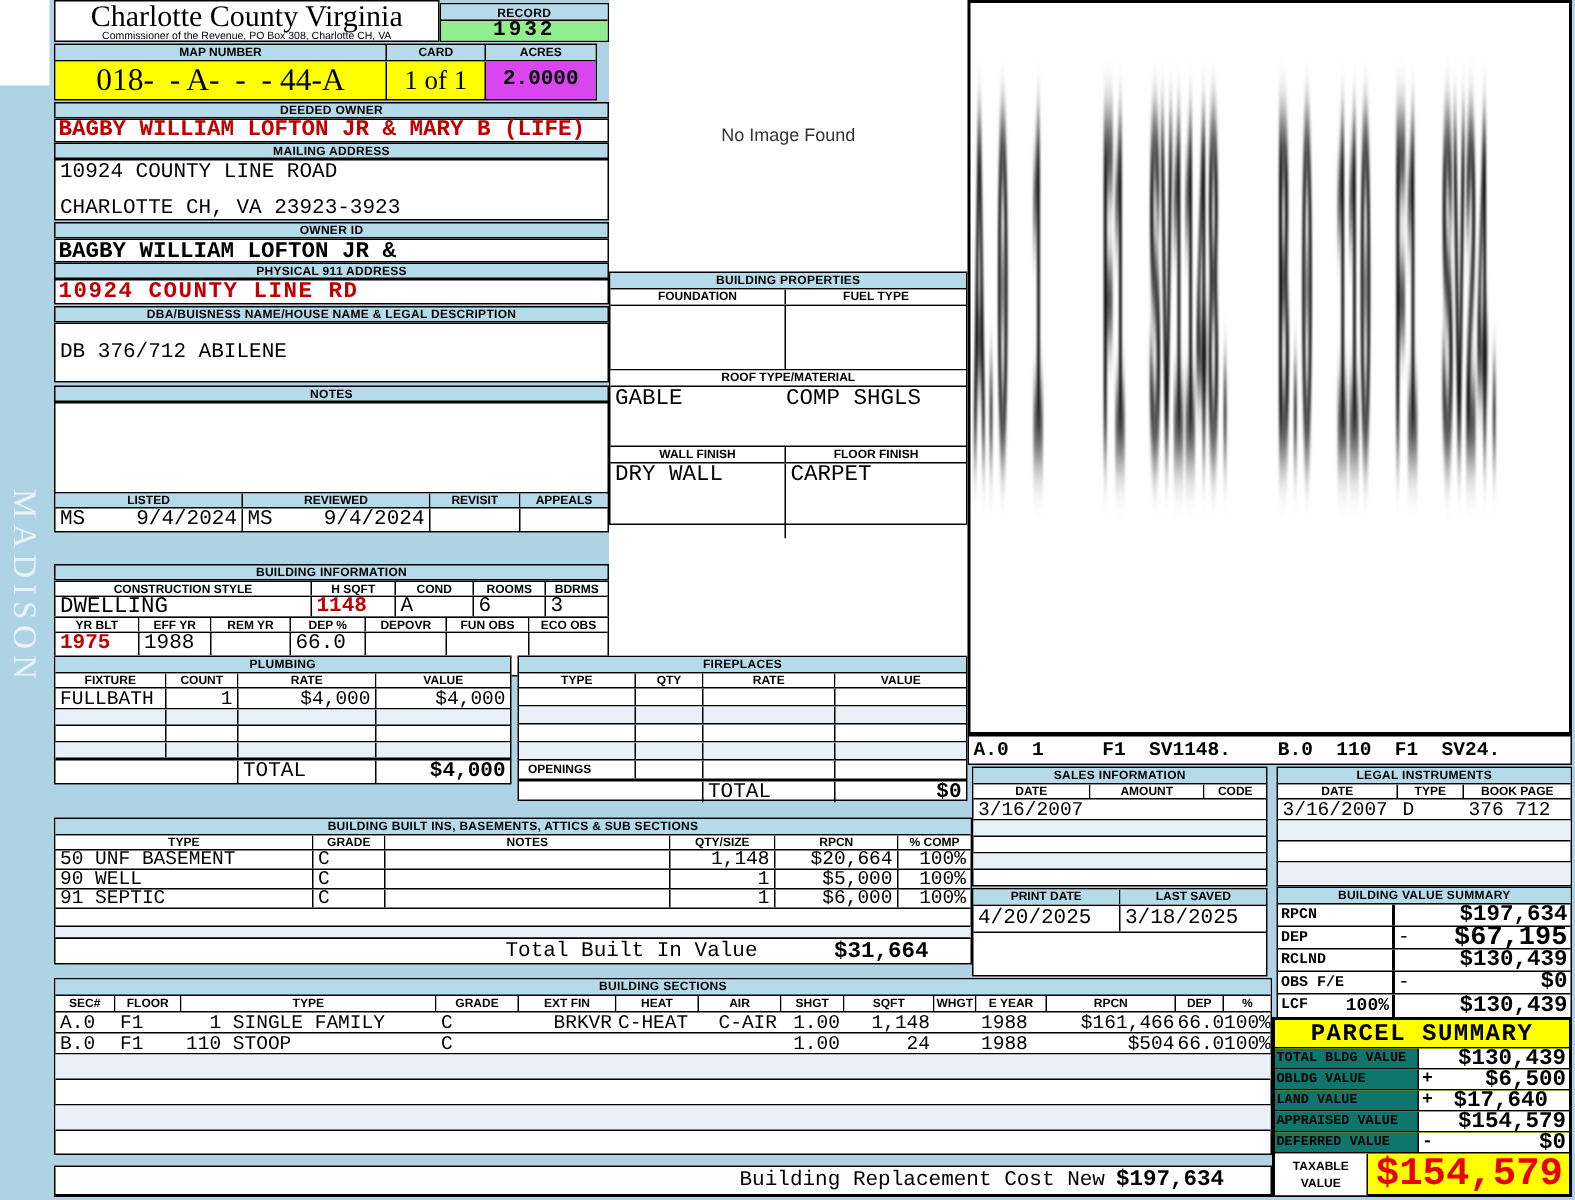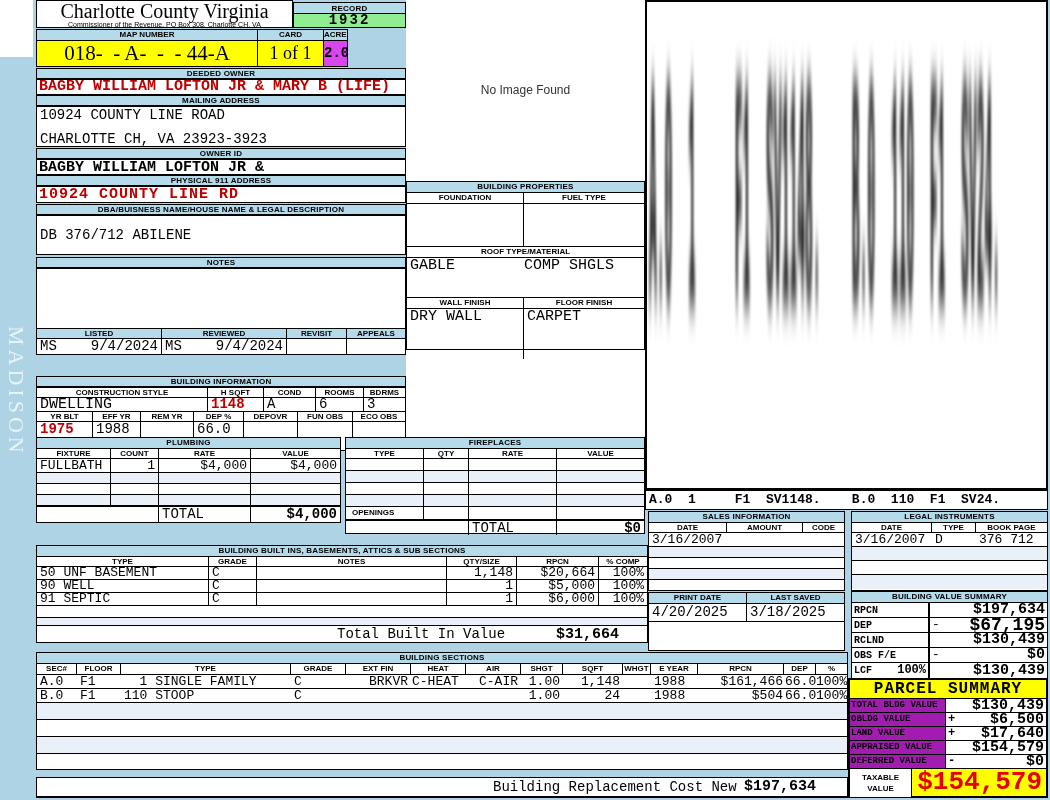--- a/index.html
+++ b/index.html
@@ -33,42 +33,42 @@
 .cols-bp{grid-template-columns:117px 1fr}
 .cols-bi{grid-template-columns:172px 48px 190px 70px 82px 1fr}
 .cols-sales{grid-template-columns:78px 76px 1fr}
 .cols-legal{grid-template-columns:80px 44px 1fr}
 .cols-print{grid-template-columns:98px 1fr}
 .cols-vs{grid-template-columns:78px 1fr}
 .cols-sec{grid-template-columns:40px 44px 170px 55px 65px 55px 55px 42px 60px 28px 47px 86px 32px 1fr}
 .cols-ps{grid-template-columns:96px 1fr}
 #madison{left:3px;top:326px;writing-mode:vertical-rl;font:22px "Liberation Serif",serif;color:#F0F8FC;opacity:.88;letter-spacing:4px}
 .vslabel{font:bold 10px "Liberation Mono",monospace;line-height:15px;padding:0 2px;border-right:2px solid #000;display:flex;justify-content:space-between}
-.pslabel{font:bold 9px "Liberation Mono",monospace;line-height:13px;padding:0 1px;border-right:1px solid #000;background:#a21caf;overflow:hidden}
+.pslabel{font:bold 9px "Liberation Mono",monospace;line-height:13px;padding:0 1px;border-right:1px solid #000;background:#0f766e;overflow:hidden}
 .psval{background:#fff;display:flex;font:bold 15px "Liberation Mono",monospace;line-height:13px}
 </style>
 </head>
 <body>
 
 <div id="page" style="position:absolute;inset:0">
 
   <div class="abs" style="left:0;top:0;width:33px;height:57px;background:#fff"></div>
   <div id="madison" class="abs">MADISON</div>
 
   <div class="box" style="left:36px;top:0;width:257px;height:28px">
     <div style="font:20px 'Liberation Serif',serif;line-height:20px;text-align:center">Charlotte County Virginia</div>
     <div style="font:7px 'Liberation Sans',sans-serif;text-align:center;line-height:7px">Commissioner of the Revenue, PO Box 308, Charlotte CH, VA</div>
   </div>
 
   <div class="box" style="left:293px;top:2px;width:113px;height:26px">
     <div class="bar" style="line-height:11px">RECORD</div>
     <div style="background:#90EE90;font:bold 14px 'Liberation Mono',monospace;text-align:center;line-height:13px;height:13px;letter-spacing:2px">1932</div>
   </div>
 
-  <div class="box" style="left:36px;top:29px;width:312px;height:38px">
+  <div class="box" style="left:36px;top:29px;width:362px;height:38px">
     <div class="gr cols-map" style="height:11px">
       <div class="hc blue">MAP NUMBER</div>
       <div class="hc blue">CARD</div>
       <div class="hc blue">ACRES</div>
     </div>
     <div class="gr cols-map last" style="height:25px">
       <div style="background:#FFFF00;border-right:1px solid #000;font:21px 'Liberation Serif',serif;text-align:center;line-height:24px;white-space:pre;overflow:hidden">018-  - A-  -  - 44-A</div>
       <div style="background:#FFFF00;border-right:1px solid #000;font:18px 'Liberation Serif',serif;text-align:center;line-height:24px">1 of 1</div>
       <div style="background:#d946ef;font:bold 14px 'Liberation Mono',monospace;text-align:center;line-height:24px">2.0000</div>
     </div>
@@ -486,21 +486,21 @@
       <div class="pslabel">OBLDG VALUE</div>
       <div class="psval">
           <span style="width:14px;padding-left:2px;font-size:12px">+</span>
           <span class="r" style="margin-left:auto;padding-right:2px">$6,500</span>
         </div>
     </div>
     <div class="gr cols-ps" style="height:14px">
       <div class="pslabel">LAND VALUE</div>
       <div class="psval">
           <span style="width:14px;padding-left:2px;font-size:12px">+</span>
-          <span class="r" style="margin-left:auto;padding-right:2px">$17,640</span>
+          <span class="r" style="margin-left:auto;padding-right:14px">$17,640</span>
         </div>
     </div>
     <div class="gr cols-ps" style="height:14px">
       <div class="pslabel">APPRAISED VALUE</div>
       <div class="psval">
           <span style="width:14px;padding-left:2px;font-size:12px"></span>
           <span class="r" style="margin-left:auto;padding-right:2px">$154,579</span>
         </div>
     </div>
     <div class="gr cols-ps" style="height:14px">

